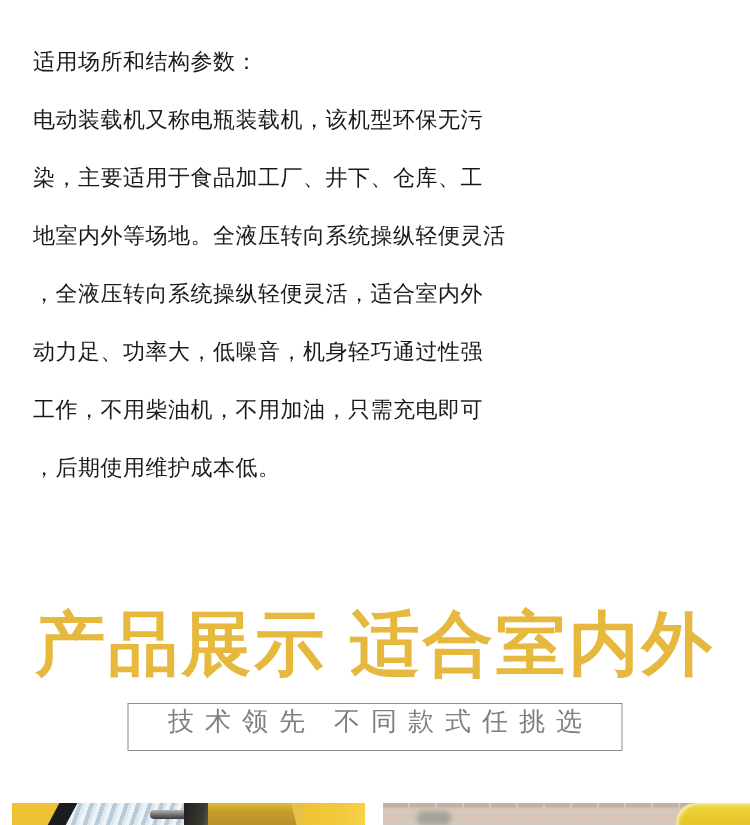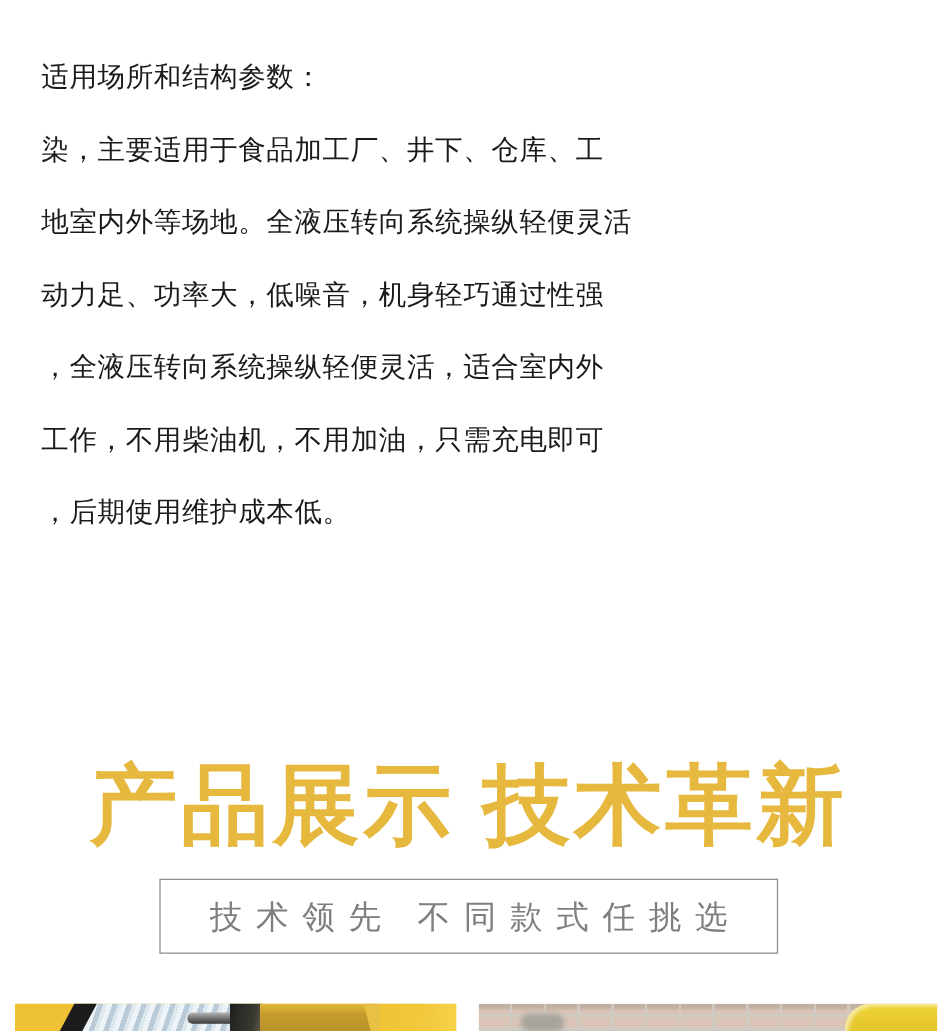--- a/index.html
+++ b/index.html
@@ -32,24 +32,24 @@
     white-space: nowrap;
   }
 
   
   .subtitle-box {
     position: absolute;
     top: 703px;
     left: 50%;
     transform: translateX(-50%);
     width: 495px;
-    height: 60px;
+    height: 48px;
     border: 1px solid #8c8c8c;
     display: flex;
-    align-items: center;
+    align-items: flex-start;
     justify-content: center;
   }
   .subtitle-text {
     font-size: 26px;
     color: #7f7f7f;
     letter-spacing: 11px;
     white-space: nowrap;
     margin-right: -11px; 
   }
 
@@ -123,29 +123,30 @@
     box-shadow: inset 3px 2px 3px rgba(255,255,245,0.55);
   }
 </style>
 </head>
 <body>
 
 <div>
 
   <section class="intro">
     <div class="intro-line">适用场所和结构参数：</div>
+    <div class="intro-line">电动装载机又称电瓶装载机，该机型环保无污</div>
     <div class="intro-line">染，主要适用于食品加工厂、井下、仓库、工</div>
     <div class="intro-line">地室内外等场地。全液压转向系统操纵轻便灵活</div>
+    <div class="intro-line">，全液压转向系统操纵轻便灵活，适合室内外</div>
     <div class="intro-line">动力足、功率大，低噪音，机身轻巧通过性强</div>
-    <div class="intro-line">，全液压转向系统操纵轻便灵活，适合室内外</div>
     <div class="intro-line">工作，不用柴油机，不用加油，只需充电即可</div>
     <div class="intro-line">，后期使用维护成本低。</div>
   </section>
 
-  <h1 class="banner-title">产品展示 技术革新</h1>
+  <h1 class="banner-title">产品展示 适合室内外</h1>
 
   <div class="subtitle-box">
     <span class="subtitle-text">技术领先 不同款式任挑选</span>
   </div>
 
   <div class="gallery">
 
     <div class="photo photo-left">
       <div class="hose-texture"></div>
       <div class="hose-dark-stripe"></div>

